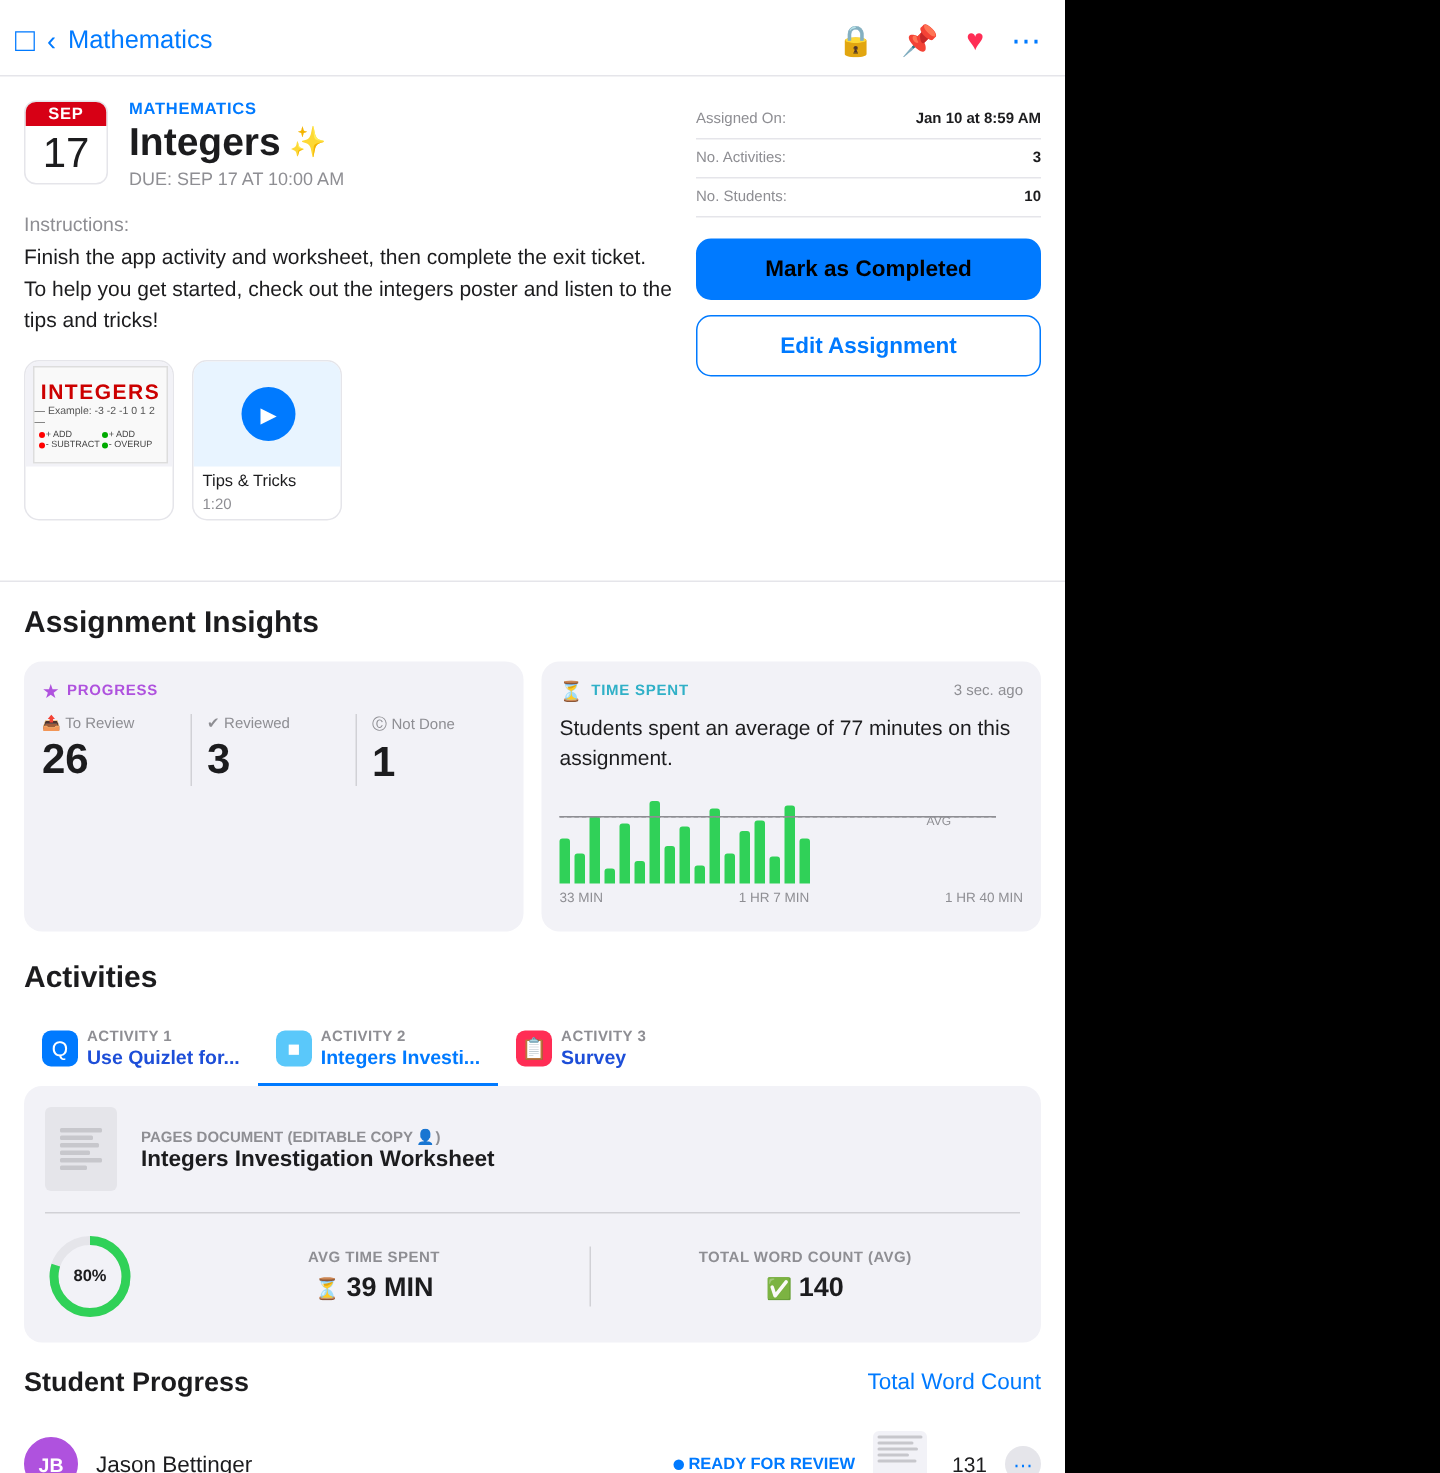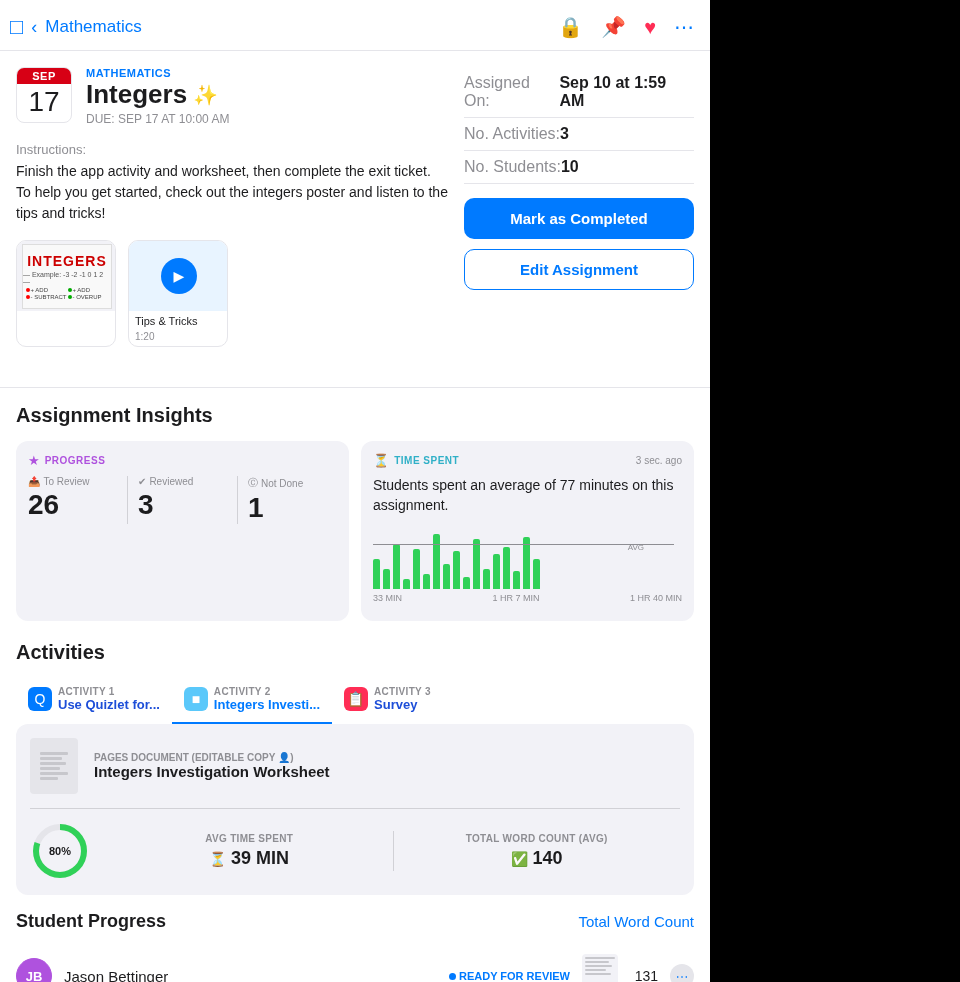--- a/index.html
+++ b/index.html
@@ -204,32 +204,32 @@
       font-weight: 500;
     }
     .attachment-sublabel {
       padding: 0 6px 4px;
       font-size: 10px;
       color: #8e8e93;
     }
     
     .meta-row {
       display: flex;
-      justify-content: flex-start;
+      justify-content: space-between;
       padding: 7px 0;
       border-bottom: 1px solid #e5e5ea;
-      font-size: 16px;
+      font-size: 10px;
     }
     .meta-label { color: #8e8e93; }
     .meta-value { color: #1c1c1e; font-weight: 600; }
     .btn-primary {
       width: 100%;
       padding: 12px;
       background: #007aff;
-      color: #ffffff;
+      color: #000000;
       border: none;
       border-radius: 10px;
       font-size: 15px;
       font-weight: 600;
       cursor: pointer;
       margin-top: 14px;
       margin-bottom: 10px;
     }
     .btn-secondary {
       width: 100%;
@@ -332,21 +332,21 @@
     }
     .chart-bar {
       background: #30d158;
       border-radius: 2px 2px 0 0;
       min-width: 6px;
     }
     .avg-line {
       position: absolute;
       top: 0;
       left: 0;
-      right: 8px;
+      right: 18px;
       height: 1px;
       background: #8e8e93;
       border-top: 1px dashed #8e8e93;
     }
     .avg-label {
       position: absolute;
       top: -2px;
       font-size: 8px;
       color: #8e8e93;
       right: 30px;
@@ -676,21 +676,21 @@
           </div>
           <div class="attachment-label">Tips &amp; Tricks</div>
           <div class="attachment-sublabel">1:20</div>
         </div>
       </div>
     </div>
 
     <div class="right-col">
       <div class="meta-row">
         <span class="meta-label">Assigned On:</span>
-        <span class="meta-value">Sep 10 at 1:59 AM</span>
+        <span class="meta-value">Jan 10 at 8:59 AM</span>
       </div>
       <div class="meta-row">
         <span class="meta-label">No. Activities:</span>
         <span class="meta-value">3</span>
       </div>
       <div class="meta-row">
         <span class="meta-label">No. Students:</span>
         <span class="meta-value">10</span>
       </div>
       <button class="btn-primary">Mark as Completed</button>

